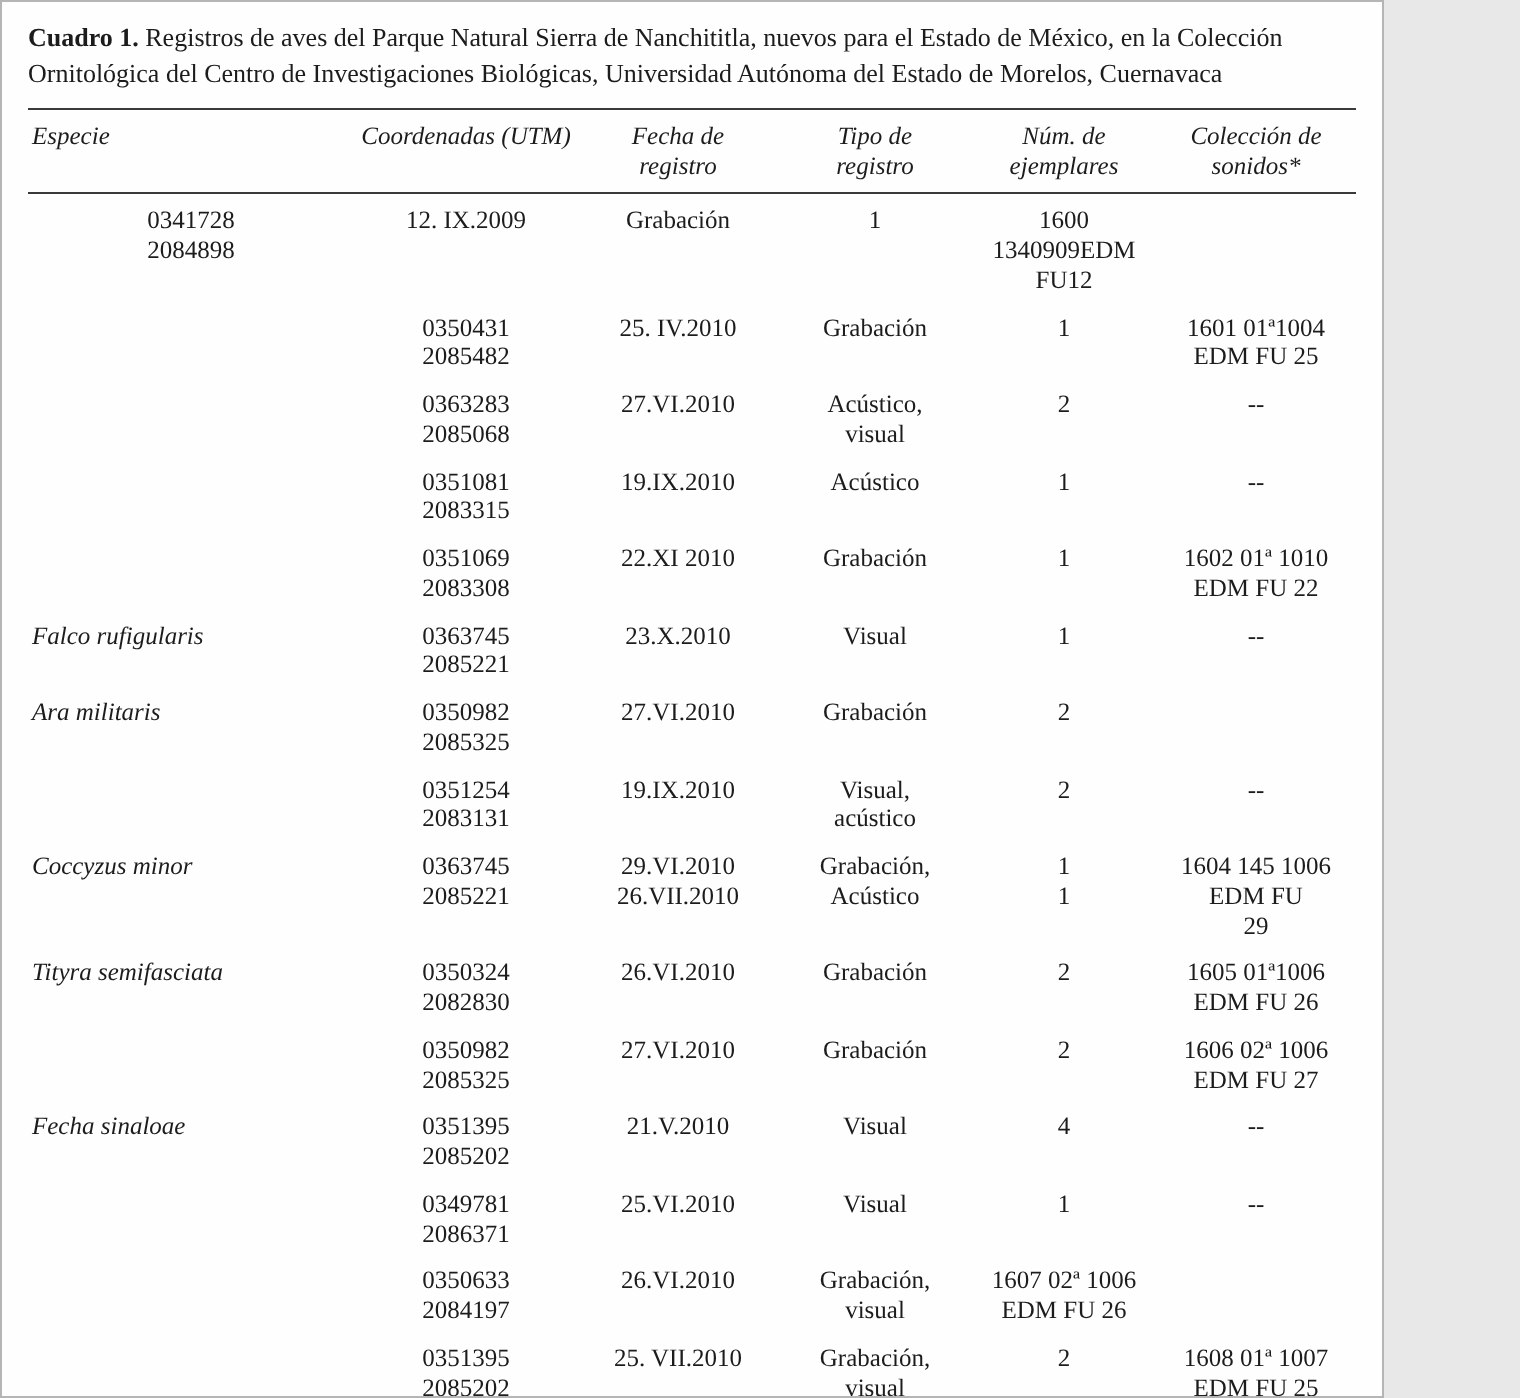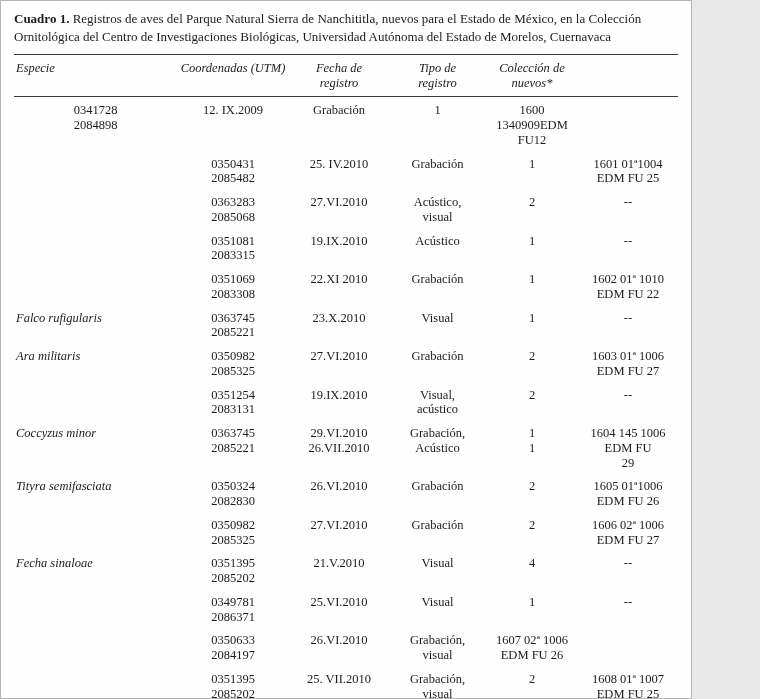--- a/index.html
+++ b/index.html
@@ -79,22 +79,26 @@
           <div class="line">Coordenadas (UTM)</div>
         </div>
         <div class="cell h fecha">
           <div class="line">Fecha de</div>
           <div class="line">registro</div>
         </div>
         <div class="cell h tipo">
           <div class="line">Tipo de</div>
           <div class="line">registro</div>
         </div>
+        <div class="cell h num">
+          <div class="line">Núm. de</div>
+          <div class="line">ejemplares</div>
+        </div>
         <div class="cell h coleccion">
-          <div class="line">Colección de nuevos*</div>
+          <div class="line">Colección de sonidos*</div>
         </div>
       </div>
     <div class="tbody">
         <div class="trow">
           <div class="cell coords">
             <div class="line">0341728</div>
             <div class="line">2084898</div>
           </div>
           <div class="cell fecha">
             <div class="line">12. IX.2009</div>
@@ -212,23 +216,20 @@
             <div class="line">2085325</div>
           </div>
           <div class="cell fecha">
             <div class="line">27.VI.2010</div>
           </div>
           <div class="cell tipo">
             <div class="line">Grabación</div>
           </div>
           <div class="cell num">
             <div class="line">2</div>
-          </div>
-          <div class="cell coleccion">
-            <div class="line">1603 01ª 1006 EDM FU 27</div>
           </div>
         </div>
         <div class="trow">
           <div class="cell species"></div>
           <div class="cell coords">
             <div class="line">0351254</div>
             <div class="line">2083131</div>
           </div>
           <div class="cell fecha">
             <div class="line">19.IX.2010</div>

